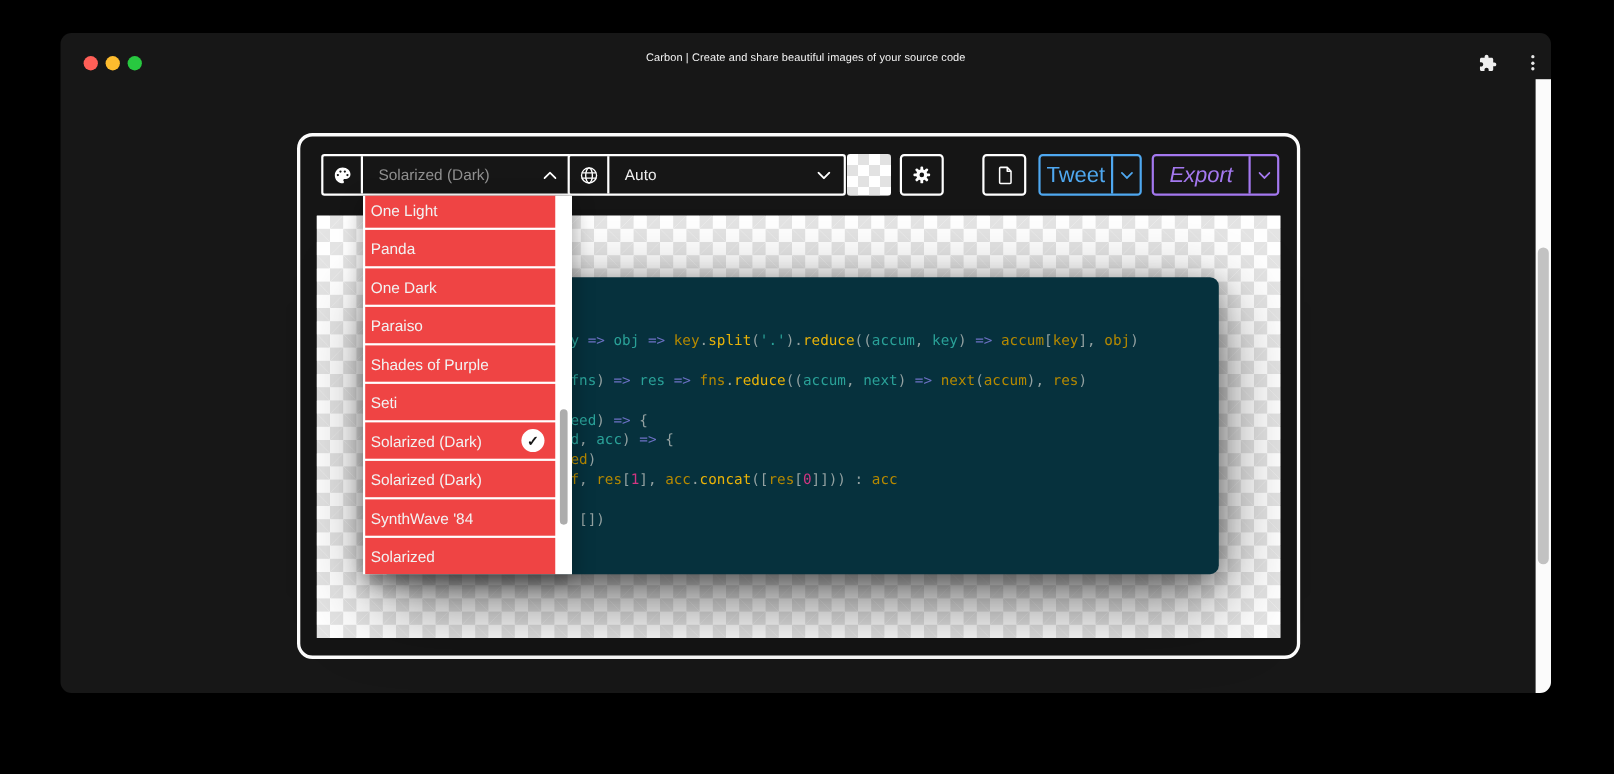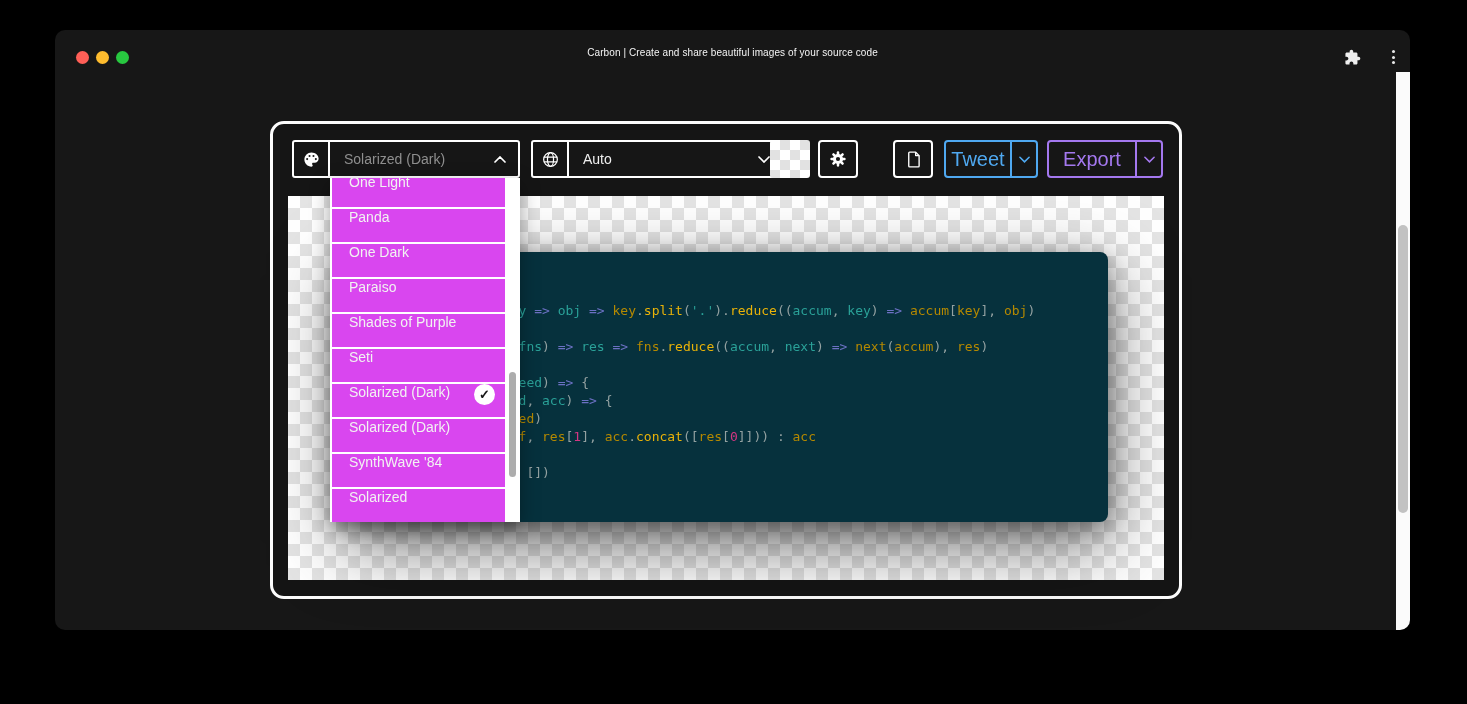--- a/index.html
+++ b/index.html
@@ -79,22 +79,22 @@
   .tok-var { color:#b58900; }
   .tok-op  { color:#6c71c4; }
   .tok-num { color:#d33682; }
   .tok-pun { color:#93a1a1; }
 
   
   .dd-panel { position:absolute; left:57px; top:54px; width:190px; height:344px;
               background:#fff; overflow:hidden; z-index:40; padding-left:2px;
               box-shadow:0 6px 18px rgba(0,0,0,.35); }
   .dd-inner { margin-top:-4px; width:173px; }
-  .dd-row { height:33px; margin-bottom:2px; background:#d946ef; color:#f2f2f2;
-            font-size:14px; display:flex; padding:0 10px 0 17px; cursor:pointer; }
+  .dd-row { height:33px; margin-bottom:2px; background:#ef4444; color:#f2f2f2;
+            font-size:14px; display:flex; align-items:center; padding:0 10px 0 5px; cursor:pointer; }
   .dd-check { margin-left:auto; width:21px; height:21px; border-radius:50%; background:#fff;
               color:#161616; font-size:13px; font-weight:bold; display:flex; align-items:center; justify-content:center; }
   .dd-track { position:absolute; right:0; top:0; bottom:0; width:15px; background:#fff; }
   .dd-thumb { position:absolute; left:4px; width:7px; top:194px; height:105px;
               background:#adadad; border-radius:4px; }
 
   svg { display:block; }
 </style>
 </head>
 <body>
@@ -136,21 +136,21 @@
           </div>
           <div class="sel-value val-dim">Solarized (Dark)</div>
           <span class="chev">
             <svg width="12" height="7" viewBox="0 0 12 7">
                 <path d="M1 6 L6 1 L11 6" stroke="#fff" stroke-width="1.7" fill="none" stroke-linecap="round"></path>
               </svg>
           </span>
         </div>
       </div>
 
-      <div class="tb" style="left:258px; top:16px; width:253px;">
+      <div class="tb" style="left:243px; top:16px; width:253px;">
         <div class="select">
           <div class="icon-cell">
             <svg viewBox="0 0 20 20" width="19" height="19" stroke="#fff" stroke-width="1.3" fill="none">
                 <circle cx="10" cy="10" r="7.2"></circle>
                 <ellipse cx="10" cy="10" rx="3.2" ry="7.2"></ellipse>
                 <line x1="3" y1="7.5" x2="17" y2="7.5"></line>
                 <line x1="3" y1="12.5" x2="17" y2="12.5"></line>
               </svg>
           </div>
           <div class="sel-value val-lit">Auto</div>
@@ -198,21 +198,21 @@
         <div class="split-btn btn-tweet">
           <div class="split-main">Tweet</div>
           <div class="split-arrow">
             <svg width="11" height="7" viewBox="0 0 12 7">
                 <path d="M1 1 L6 6 L11 1" stroke="#4FA8F0" stroke-width="1.7" fill="none" stroke-linecap="round"></path>
               </svg>
           </div>
         </div>
       </div>
 
-      <div class="tb" style="left:774px; top:16px; width:116px;">
+      <div class="tb" style="left:774px; top:16px; width:116px;font-style:italic;">
         <div class="split-btn btn-export">
           <div class="split-main">Export</div>
           <div class="split-arrow">
             <svg width="11" height="7" viewBox="0 0 12 7">
                 <path d="M1 1 L6 6 L11 1" stroke="#A478EF" stroke-width="1.7" fill="none" stroke-linecap="round"></path>
               </svg>
           </div>
         </div>
       </div>
 

